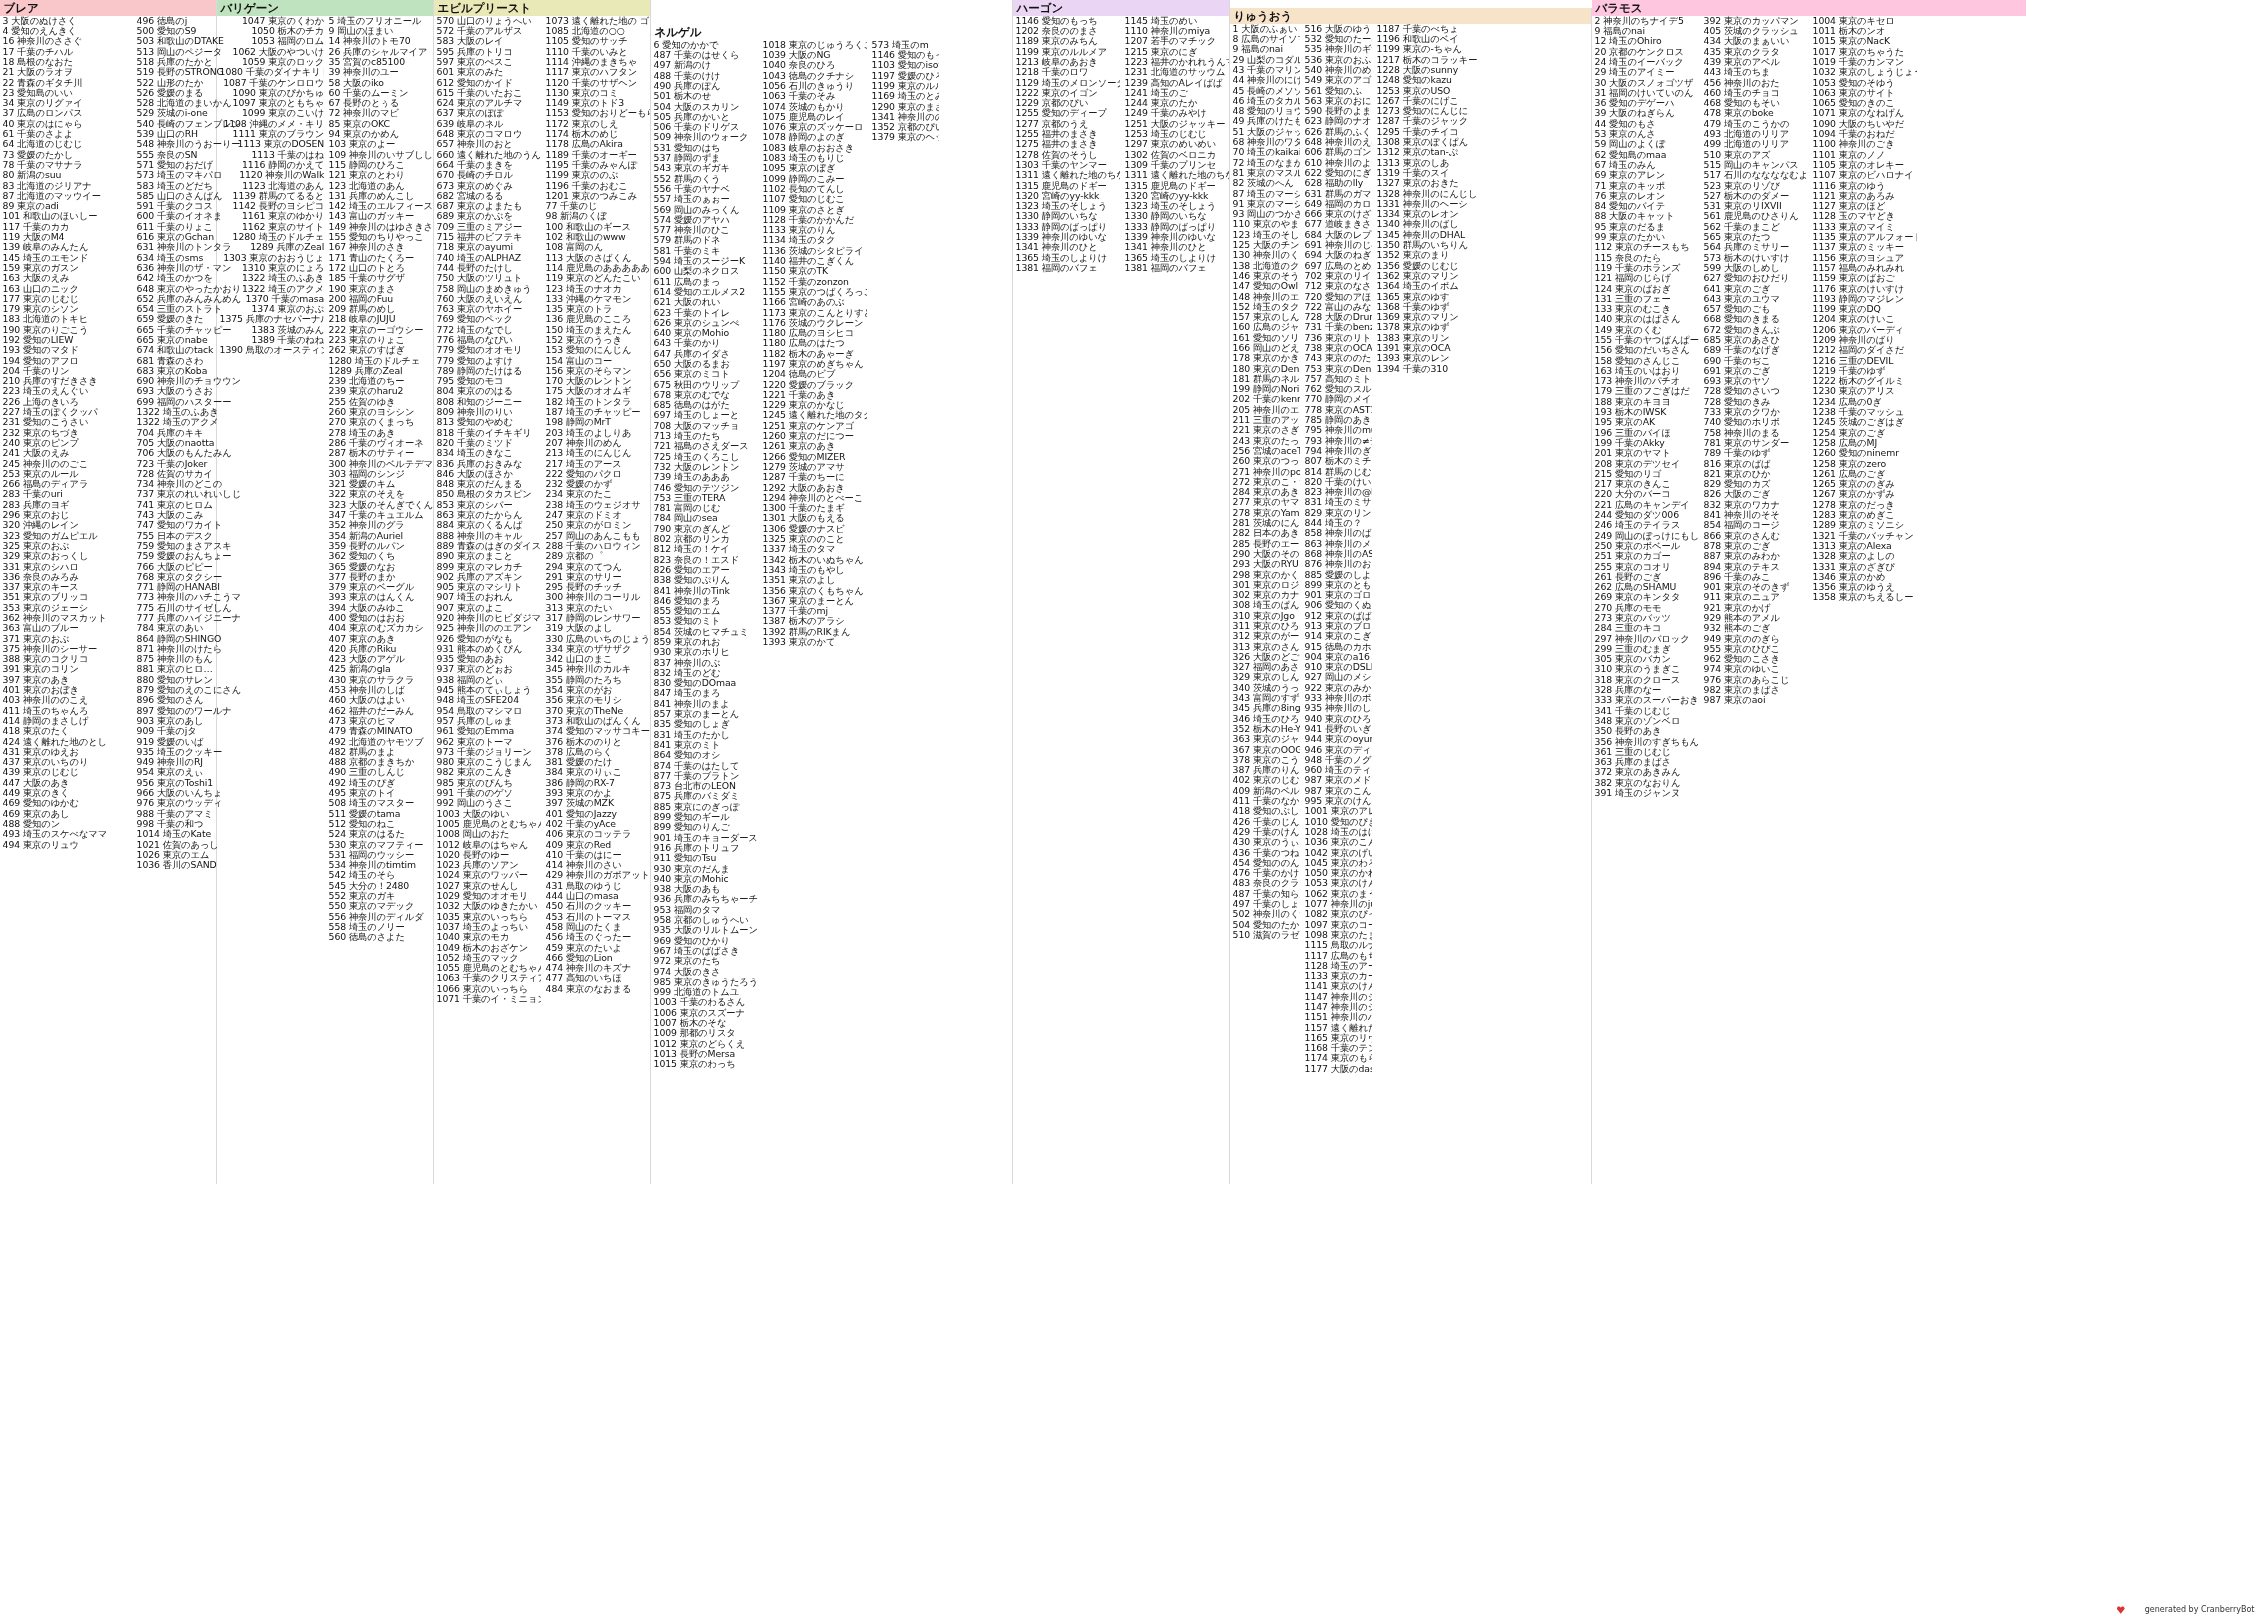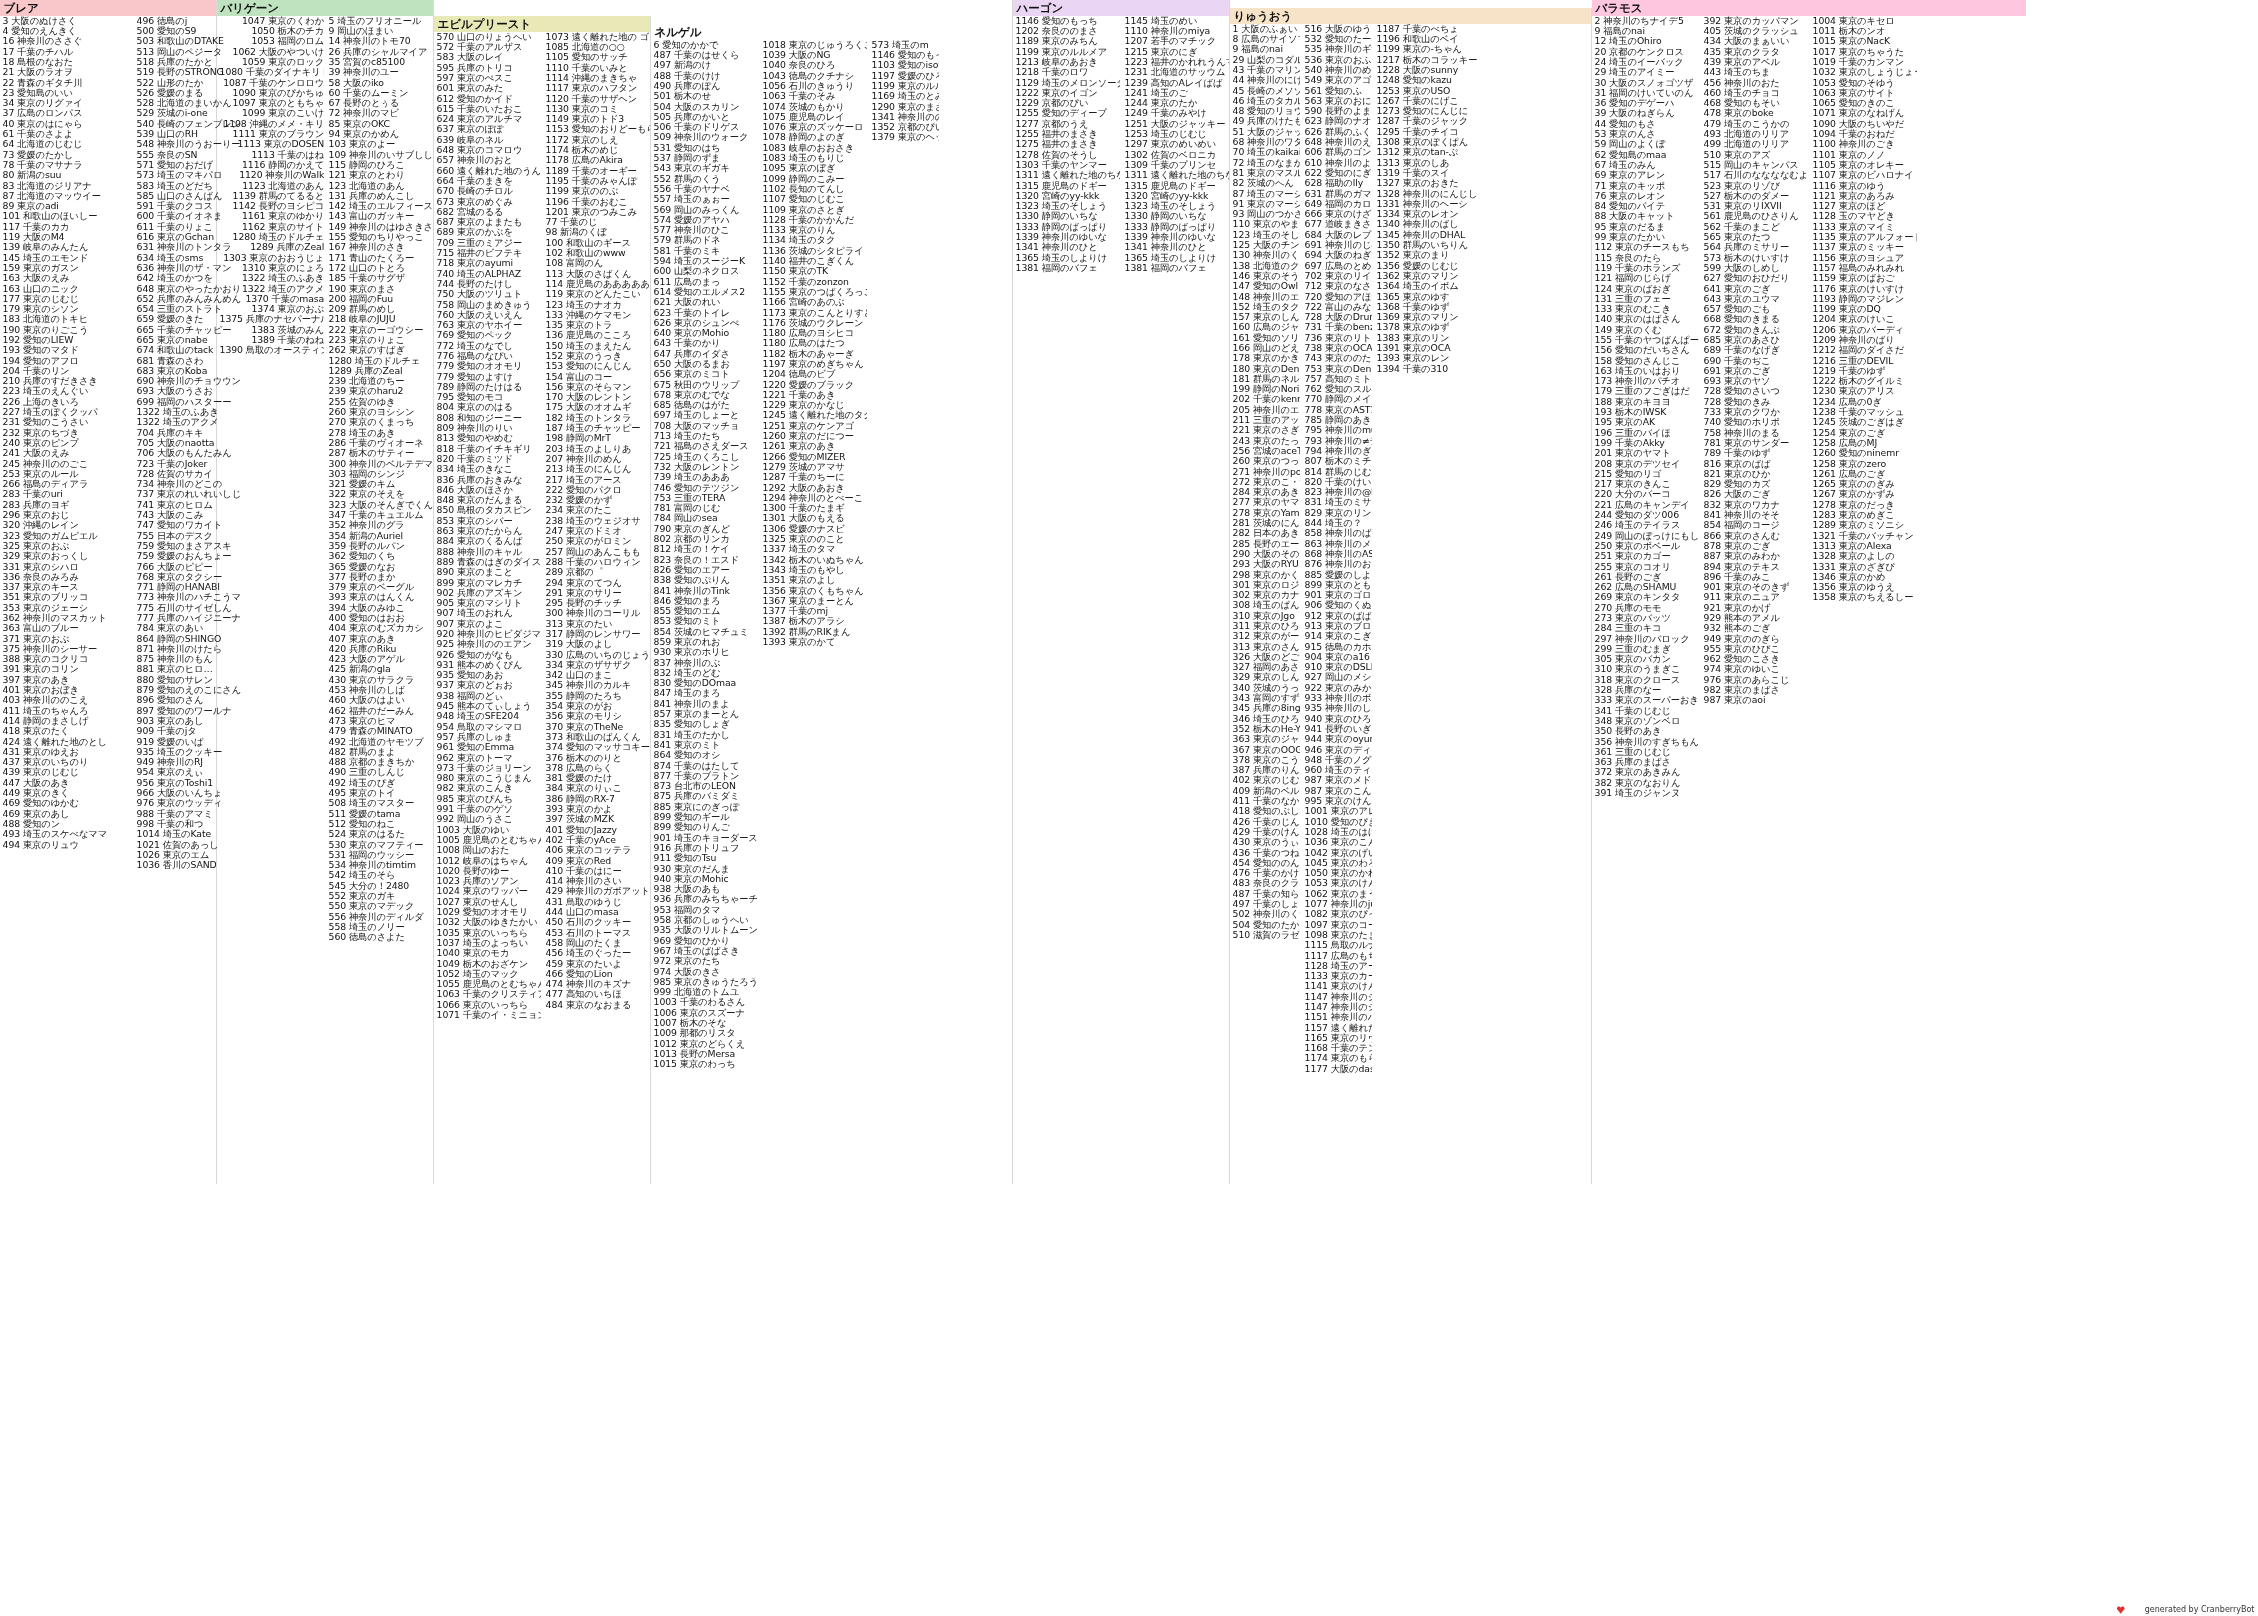--- a/index.html
+++ b/index.html
@@ -374,21 +374,21 @@
           <div class="entry">542 埼玉のそら</div>
           <div class="entry">545 大分の！2480</div>
           <div class="entry">552 東京のガキ</div>
           <div class="entry">550 東京のマデック</div>
           <div class="entry">556 神奈川のディルダ</div>
           <div class="entry">558 埼玉のノリー</div>
           <div class="entry">560 徳島のさよた</div>
         </div>
       </div>
     </div>
-    <div class="group" style="width: 217px; flex: 0 0 217px; margin-top: 16px;">
+    <div class="group" style="width: 217px; flex: 0 0 217px;">
       <div class="group-header" style="background: rgb(233, 233, 184);">エビルプリースト</div>
       <div class="cols">
         <div class="col" style="width: 109px; flex: 0 0 109px;">
           <div class="entry">570 山口のりょうへい</div>
           <div class="entry">572 千葉のアルザス</div>
           <div class="entry">583 大阪のレイ</div>
           <div class="entry">595 兵庫のトリコ</div>
           <div class="entry">597 東京のぺスこ</div>
           <div class="entry">601 東京のみた</div>
           <div class="entry">612 愛知のかイド</div>

